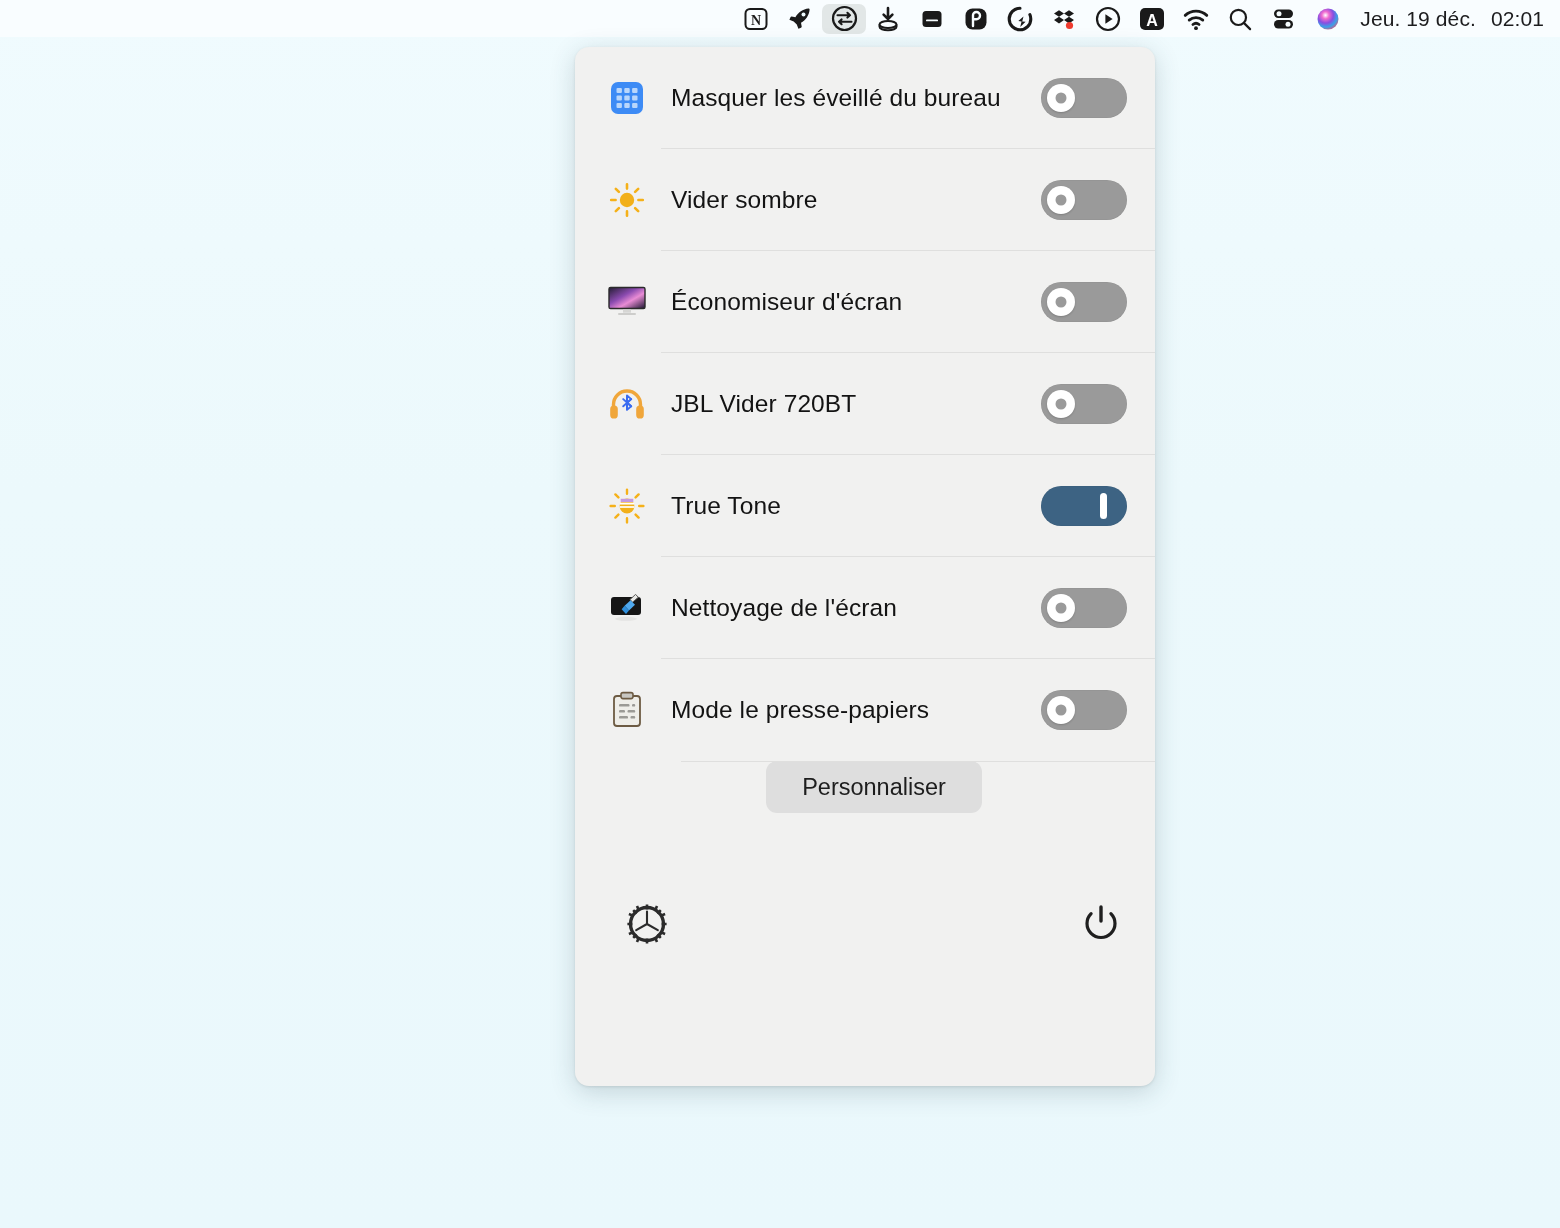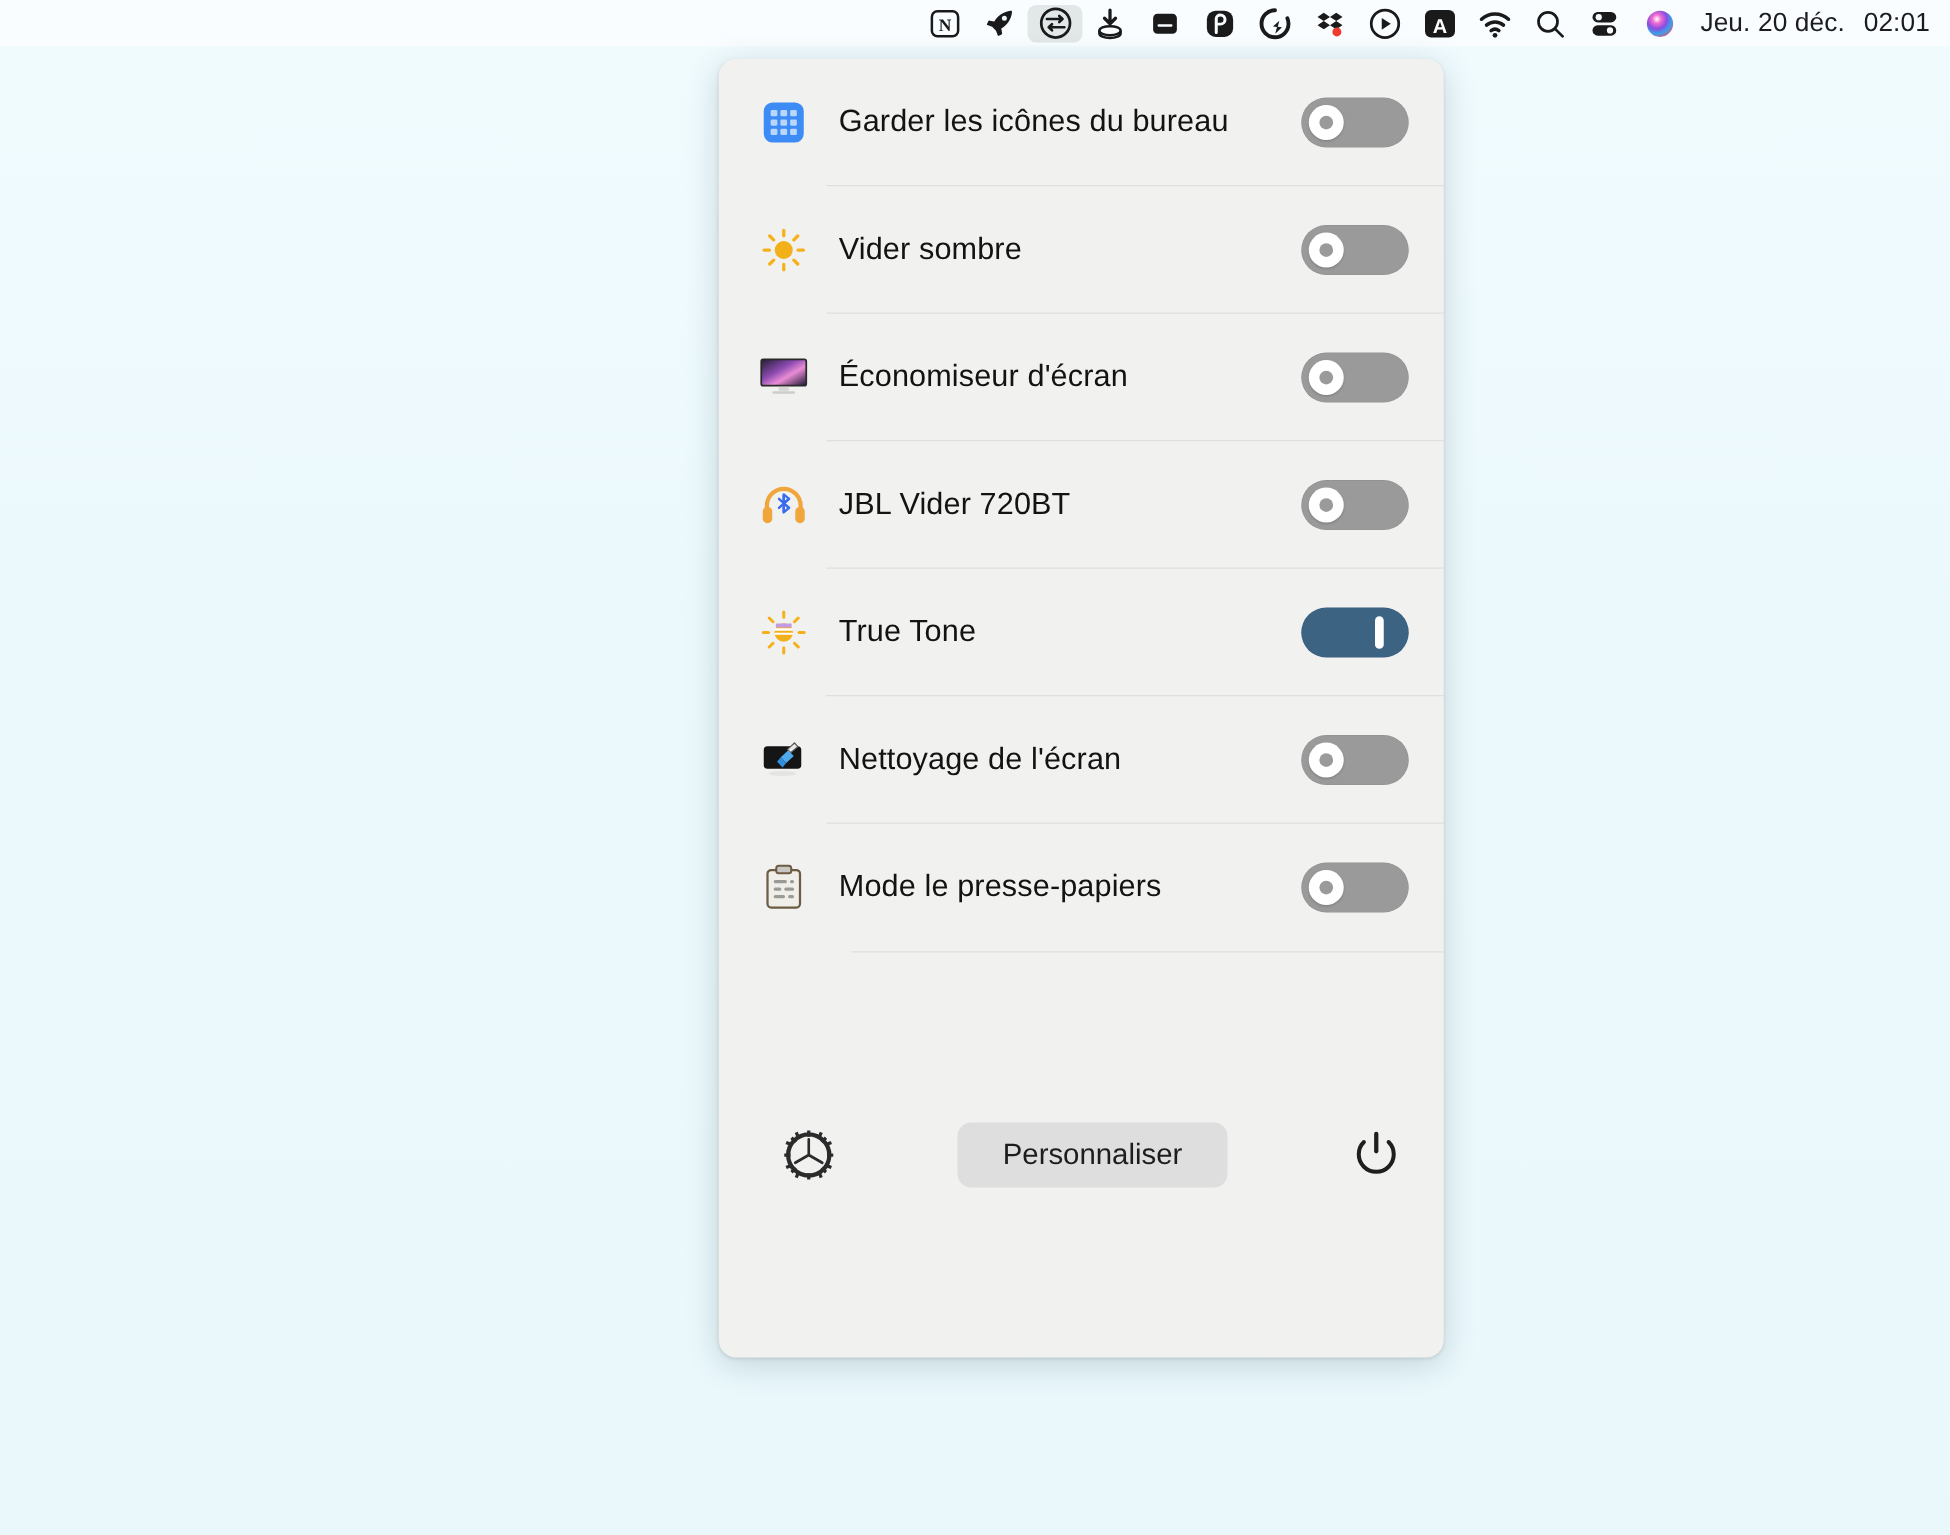--- a/index.html
+++ b/index.html
@@ -166,21 +166,20 @@
     height: 26px;
     border-radius: 4px;
     background: #ffffff;
   }
 
   
   .footer {
     position: relative;
     height: 104px;
     display: flex;
-    align-items: center;
     padding: 0 28px 0 26px;
     box-sizing: border-box;
     flex: 1 1 auto;
     margin-left: 20px;
   }
   .footer .sep-top {
     position: absolute;
     left: 86px;
     right: 0px;
     top: 0;
@@ -322,21 +321,21 @@
             <stop offset="48%" stop-color="#8a4de0"></stop>
             <stop offset="72%" stop-color="#3aa0e8"></stop>
             <stop offset="100%" stop-color="#ef4b6e"></stop>
           </radialGradient>
         </defs>
         <circle cx="14" cy="14" r="10.5" fill="url(#siriGrad)"></circle>
       </svg>
     </div>
 
     <div id="mb-clock">
-      <span>Jeu. 20 déc.</span>
+      <span>Jeu. 19 déc.</span>
       <span>02:01</span>
     </div>
   </div>
 
   <div id="panel">
 
     <div class="row">
       <div class="row-icon">
         <svg width="36" height="36" viewBox="0 0 36 36">
             <rect x="2" y="2" width="32" height="32" rx="7" fill="#3d8bf5"></rect>
@@ -347,21 +346,21 @@
               <rect x="7.5" y="15.5" width="5.4" height="5" rx="1.1"></rect>
               <rect x="15.3" y="15.5" width="5.4" height="5" rx="1.1"></rect>
               <rect x="23.1" y="15.5" width="5.4" height="5" rx="1.1"></rect>
               <rect x="7.5" y="23" width="5.4" height="5" rx="1.1"></rect>
               <rect x="15.3" y="23" width="5.4" height="5" rx="1.1"></rect>
               <rect x="23.1" y="23" width="5.4" height="5" rx="1.1"></rect>
             </g>
           </svg>
       </div>
       <div class="row-text">
-        <div class="row-title">Garder les icônes du bureau</div>
+        <div class="row-title">Masquer les éveillé du bureau</div>
       </div>
       <div class="toggle">
           <div class="knob-off"></div>
         </div>
       <div class="sep"></div>
     </div>
 
     <div class="row">
       <div class="row-icon">
         <svg width="38" height="38" viewBox="0 0 38 38">

